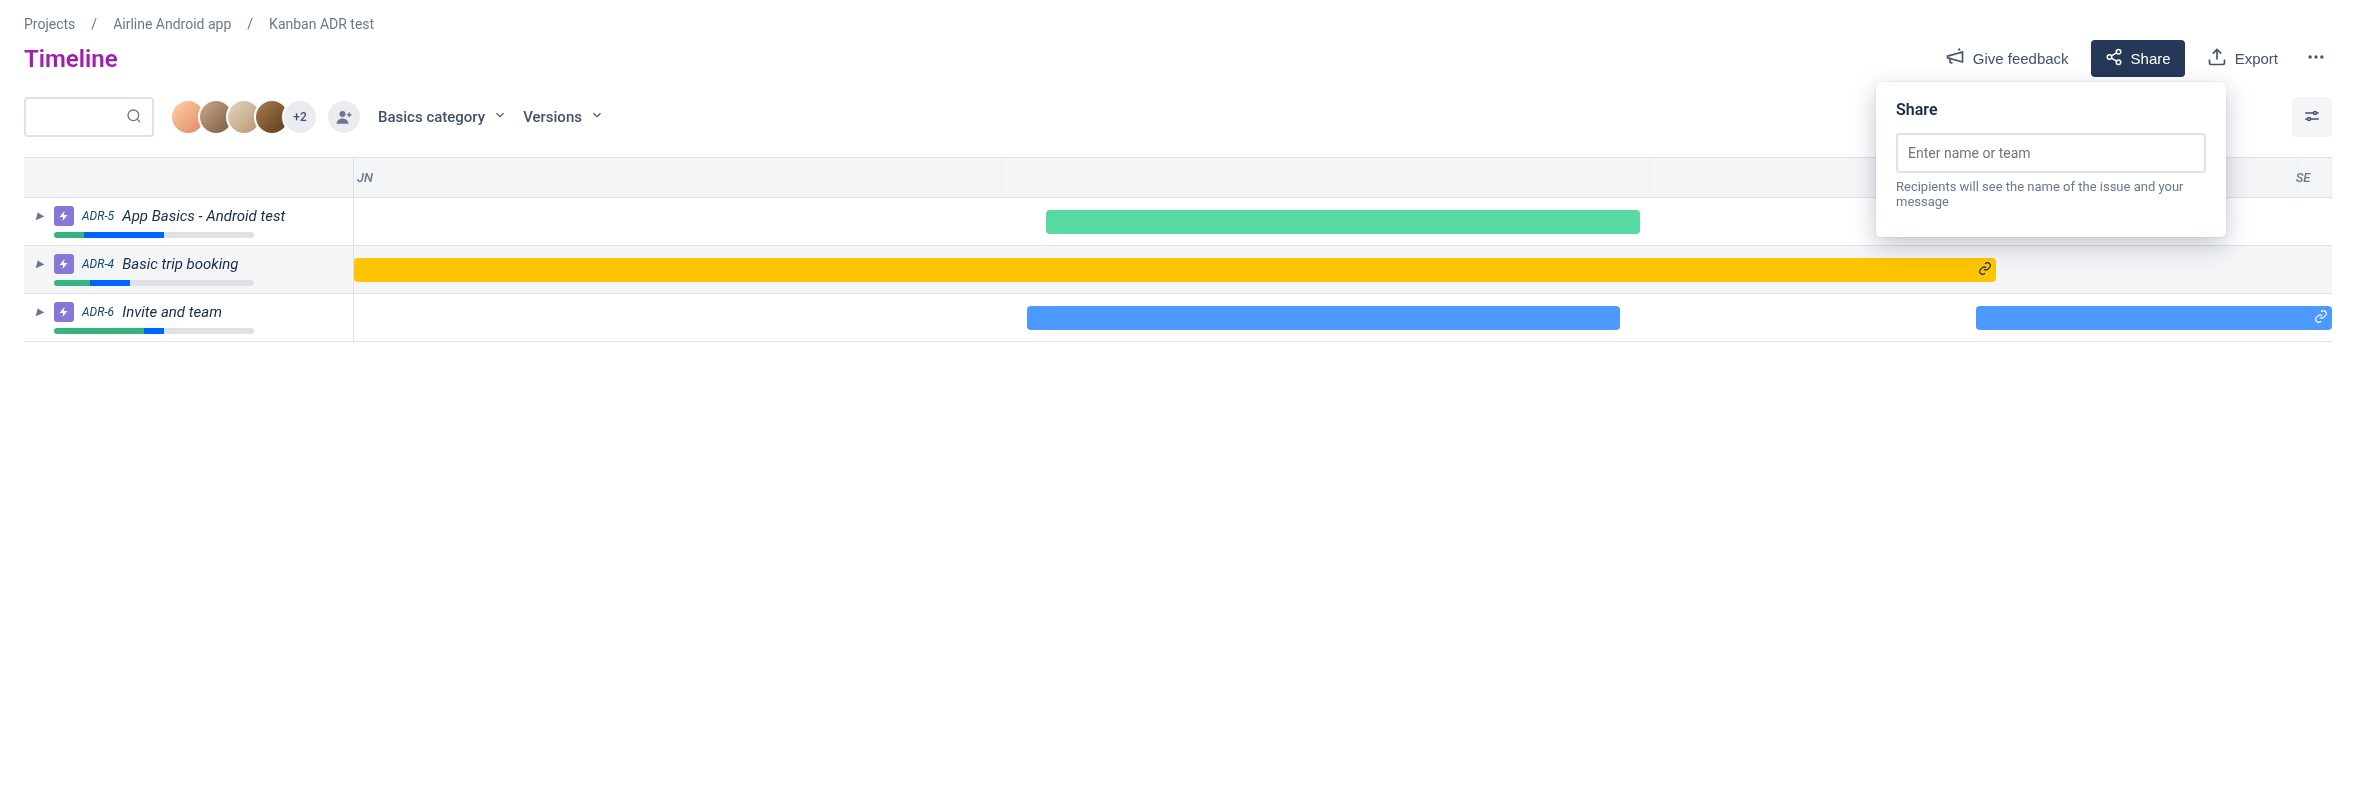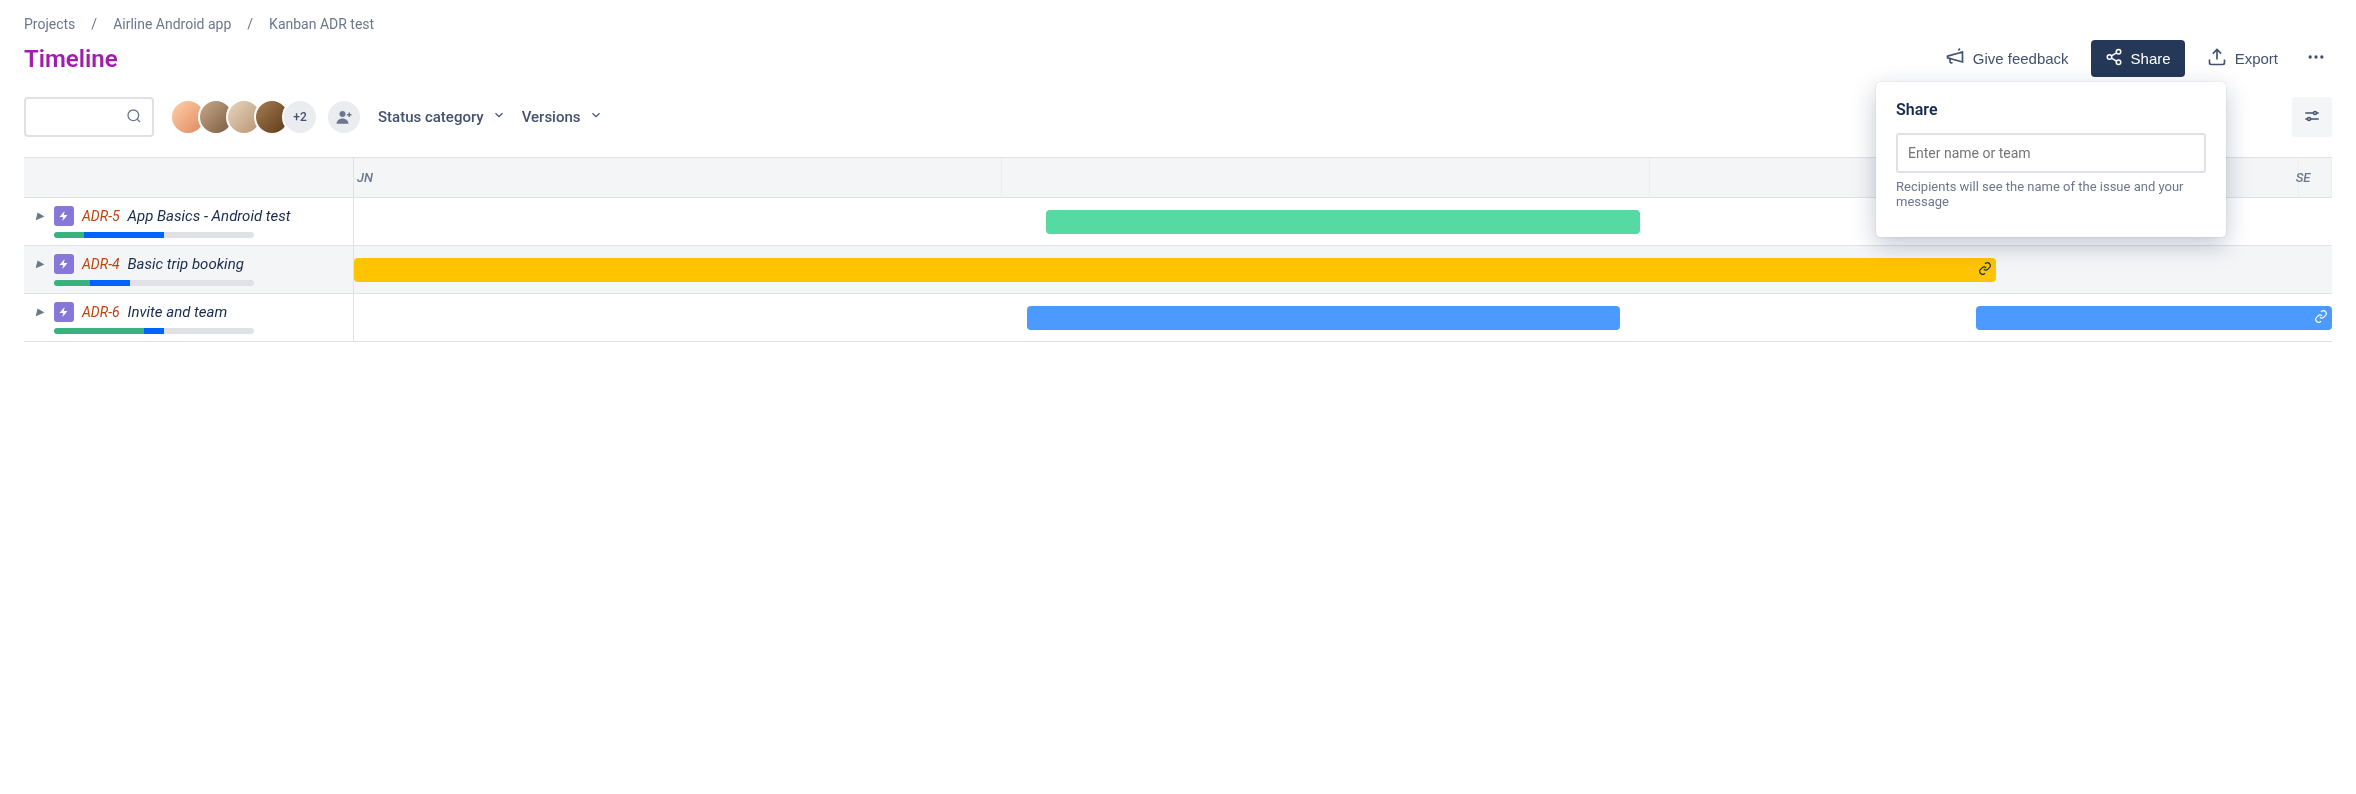--- a/index.html
+++ b/index.html
@@ -49,21 +49,21 @@
     .left-col { width: 330px; flex-shrink: 0; border-right: 1px solid #DFE1E6; }
     .right-col { flex: 1; position: relative; display: flex; }
     .month-col{ flex:1; position:relative; border-right:1px solid #eee; padding-top:10px;}
     .month-lab { color: #6B778C; font-size: 13px; font-weight: 500; position:absolute; left: 3px; top: 12px;}
     .row { display: flex; border-bottom: 1px solid #DFE1E6; min-height: 48px; }
     .row.alt { background: #F4F5F7; }
     .row-left { width: 330px; flex-shrink: 0; border-right: 1px solid #DFE1E6; display: flex; flex-direction: column; justify-content: center; padding: 6px 12px; }
     .row-title-line { display: flex; align-items: center; gap: 8px; }
     .chev { color: #6B778C; font-size: 10px; width: 10px; }
     .epic-icon { width: 20px; height: 20px; background: #8777D9; border-radius: 3px; display: flex; align-items: center; justify-content: center; color: #fff; flex-shrink: 0; }
-    .key { color: #c2410c; font-size: 14px; }
+    .key { color: #0c4a6e; font-size: 12px; }
     .summary { color: #172B4D; font-size: 15px; }
     .progress { display: flex; height: 6px; border-radius: 3px; overflow: hidden; margin-top: 6px; margin-left: 18px; width: 200px; }
     .progress .seg { height: 100%; }
     .seg.green { background: #36B37E; }
     .seg.blue { background: #0065FF; }
     .seg.gray { background: #DFE1E6; }
     .row-right { flex: 1; position: relative; }
     .bar { position: absolute; height: 24px; border-radius: 4px; top: 50%; transform: translateY(-50%); }
     .bar.green { background: #57D9A3; }
     .bar.yellow { background: #FFC400; }
@@ -162,21 +162,21 @@
       <div class="avatar add">
         <svg width="18" height="18" viewBox="0 0 24 24" fill="currentColor">
             <circle cx="10" cy="8" r="4"></circle>
             <path d="M2 21c0-4 4-7 8-7s8 3 8 7"></path>
             <line x1="19" y1="6" x2="19" y2="12" stroke="currentColor" stroke-width="2"></line>
             <line x1="16" y1="9" x2="22" y2="9" stroke="currentColor" stroke-width="2"></line>
           </svg>
       </div>
     </div>
     <div class="dropdown">
-      <span>Status category</span>
+      <span>Basics category</span>
       <span><svg width="14" height="14" viewBox="0 0 24 24" fill="none" stroke="currentColor" stroke-width="2">
             <polyline points="6 9 12 15 18 9"></polyline>
           </svg></span>
     </div>
     <div class="dropdown">
       <span>Versions</span>
       <span><svg width="14" height="14" viewBox="0 0 24 24" fill="none" stroke="currentColor" stroke-width="2">
             <polyline points="6 9 12 15 18 9"></polyline>
           </svg></span>
     </div>

